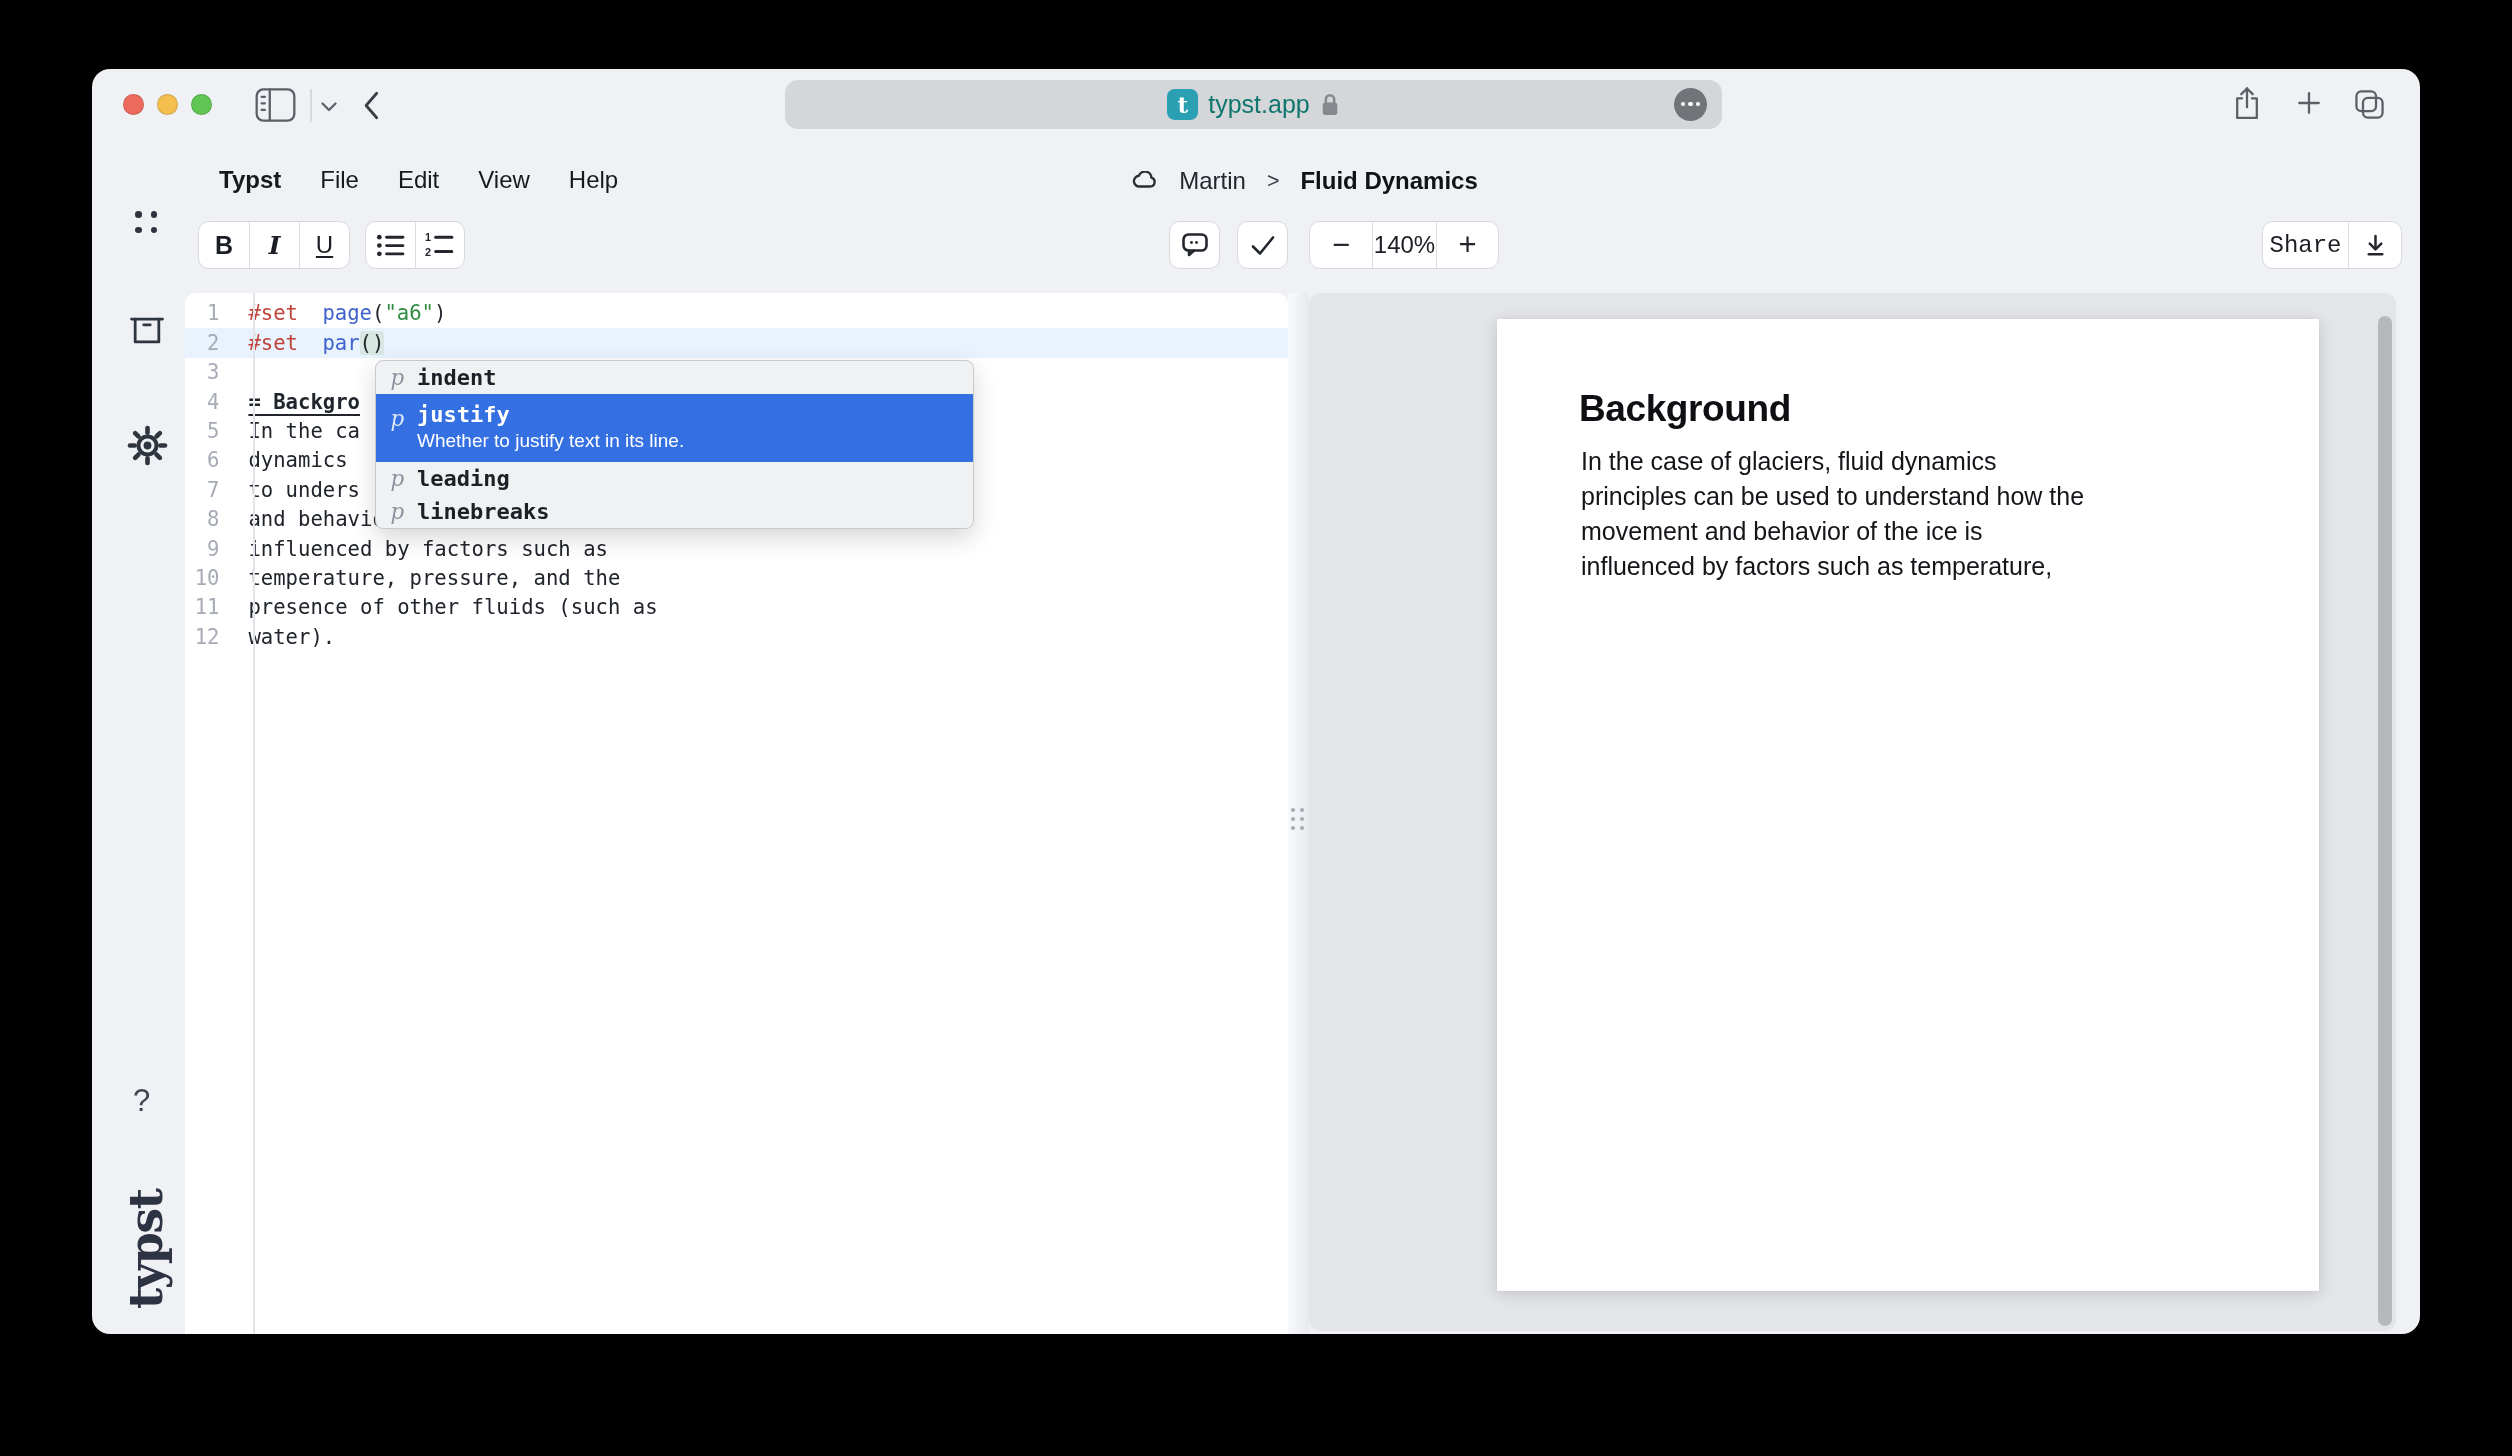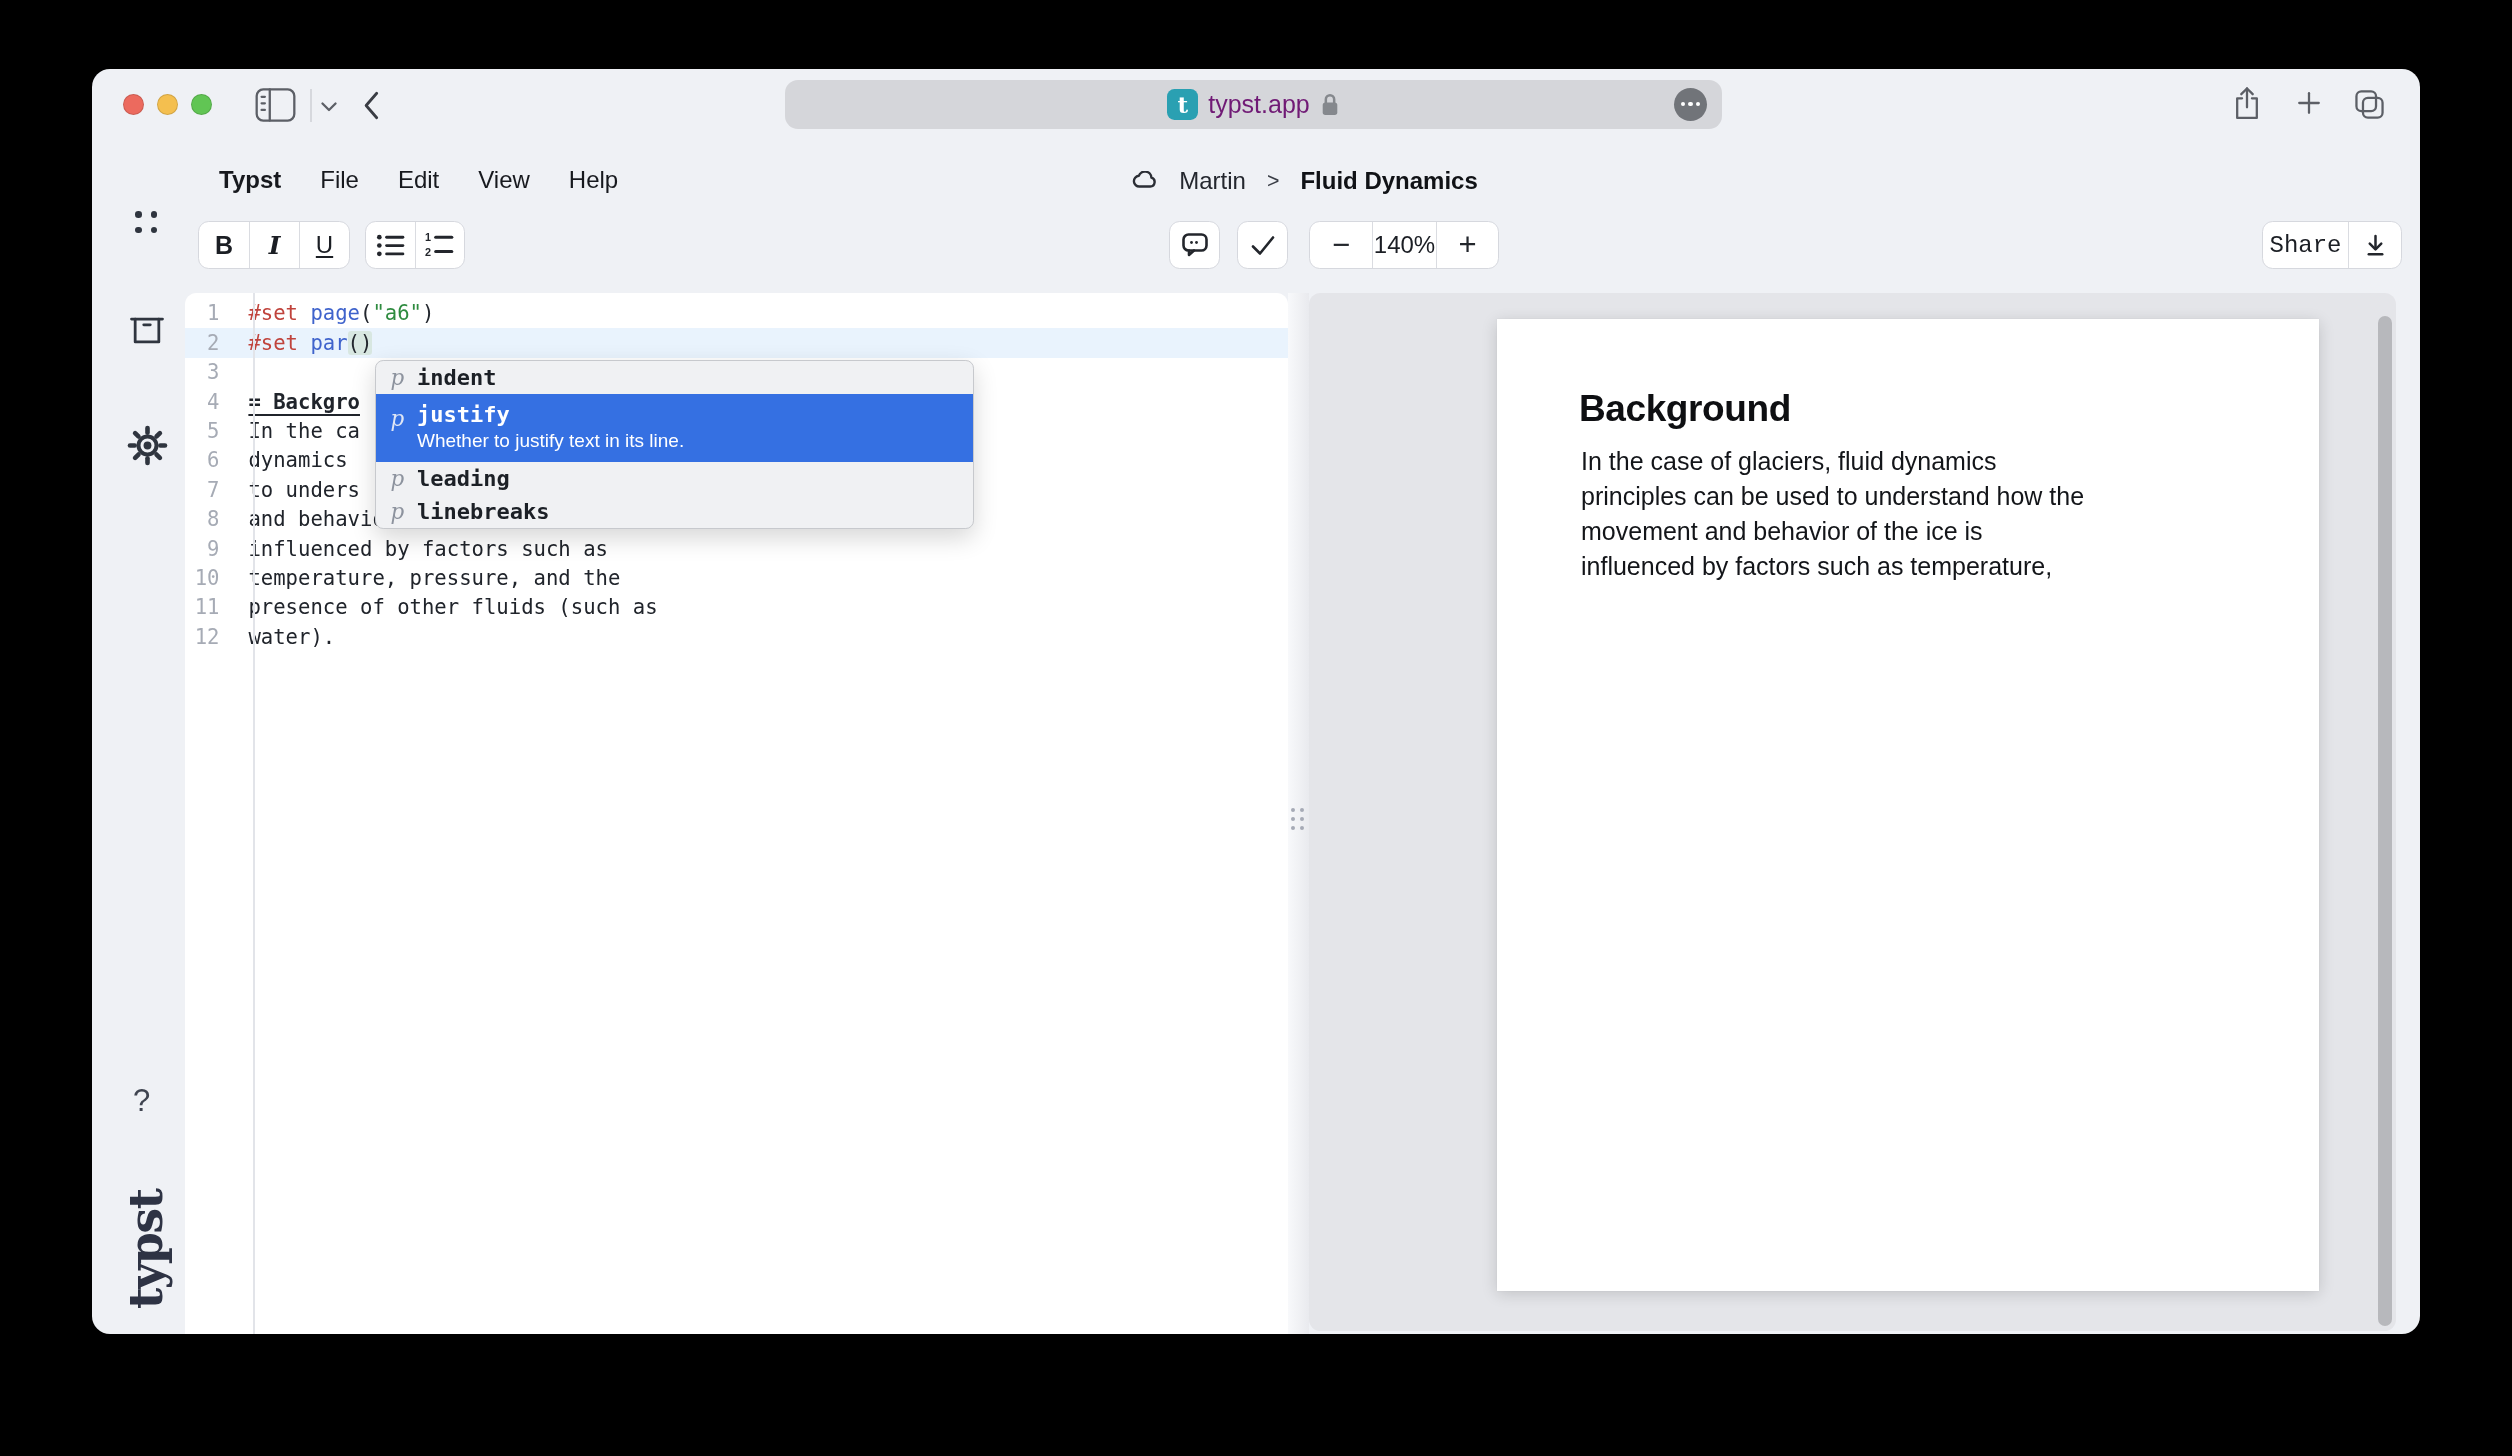--- a/index.html
+++ b/index.html
@@ -16,21 +16,21 @@
   .cicon svg{stroke:#5c5f66;fill:none;stroke-width:2.8;stroke-linecap:round;stroke-linejoin:round;}
   .sidebar-btn{left:162px;top:18px;}
   .chrome-vdiv{position:absolute;left:218px;top:20px;width:1.6px;height:33px;background:#d6d8dd;}
   .chev-btn{left:228px;top:31px;}
   .back-btn{left:269px;top:21.4px;}
   .back-btn svg{stroke:#3a3d44;stroke-width:3.4;}
   .urlbar{position:absolute;left:693px;top:10.7px;width:937px;height:49px;border-radius:13px;
     background:#d5d6da;display:flex;align-items:center;justify-content:center;gap:10px;}
   .favicon{width:31px;height:31px;border-radius:7.4px;background:var(--favicon);color:#fff;
     display:flex;align-items:center;justify-content:center;font:700 23px "DejaVu Serif",serif;}
-  .url-text{font-size:25px;color:#701a75;}
+  .url-text{font-size:25px;color:#0f766e;}
   .ellipsis{position:absolute;right:15px;top:8.2px;width:33px;height:33px;border-radius:50%;
     background:#717479;display:flex;align-items:center;justify-content:center;gap:3.3px;}
   .ellipsis i{width:4.1px;height:4.1px;border-radius:50%;background:#fff;}
   .share-btn{left:2141px;top:16.5px;} .plus-btn{left:2204px;top:21.4px;} .tabs-btn{left:2262px;top:20px;}
 
   
   .menu{position:absolute;left:127px;top:97px;display:flex;gap:39px;font-size:24px;color:#17191e;}
   .menu-item{cursor:default;} .menu-item.first{font-weight:700;}
   .breadcrumb{position:absolute;left:50%;top:98px;transform:translateX(calc(-50% + 49px));
     display:flex;align-items:center;gap:21px;font-size:24px;color:#24272e;}
@@ -66,21 +66,21 @@
   
   .editor{position:absolute;left:93px;top:224px;width:1103px;height:1042px;background:#fff;
     border-radius:11.5px 11.5px 0 0;overflow:hidden;}
   .gutter-line{position:absolute;left:68px;top:0;bottom:0;width:1.6px;background:#e2e4e9;z-index:2;}
   .code-rows{position:absolute;left:0;top:0;right:0;padding-top:5.8px;z-index:1;}
   .crow{display:flex;height:29.4px;align-items:center;}
   .crow.active{background:var(--active_line);}
   .ln{flex:none;width:51px;text-align:right;padding-right:16.5px;color:#a6abb5;
     font:20.6px "DejaVu Sans Mono",monospace;}
   .codeline{padding-left:12.4px;font:20.6px "DejaVu Sans Mono",monospace;color:#20242b;white-space:pre;}
-  .codeline .kw{color:var(--kw);} .codeline .fn{color:var(--fn);}
+  .codeline .kw{color:var(--kw);} .codeline .fn{color:var(--fn);margin-left:12px;}
   .codeline .str{color:var(--str);} .codeline .pl{color:#23272e;}
   .codeline .hl{background:var(--bracket);border-radius:3.3px;}
   .codeline .head{font-weight:700;text-decoration:underline;text-underline-offset:5px;}
 
   
   .popup{position:absolute;left:283px;top:291px;width:599px;background:#f0f1f3;
     border:1.2px solid #c7c9cd;border-radius:8.2px;box-shadow:0 8.2px 25px rgba(0,0,0,.16);
     overflow:hidden;z-index:50;}
   .ac-row{display:flex;align-items:center;gap:11.5px;min-height:33px;padding:0 13px;}
   .kind{flex:none;width:16.5px;font:italic 21.4px "DejaVu Serif",serif;color:#8d939e;text-align:center;}

